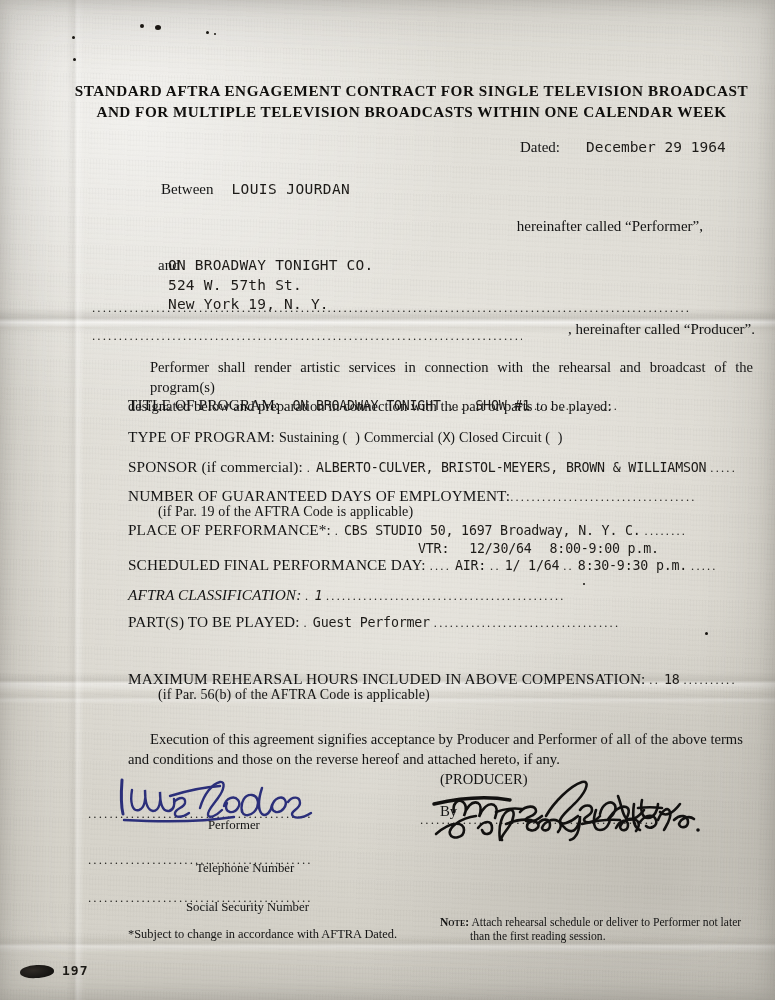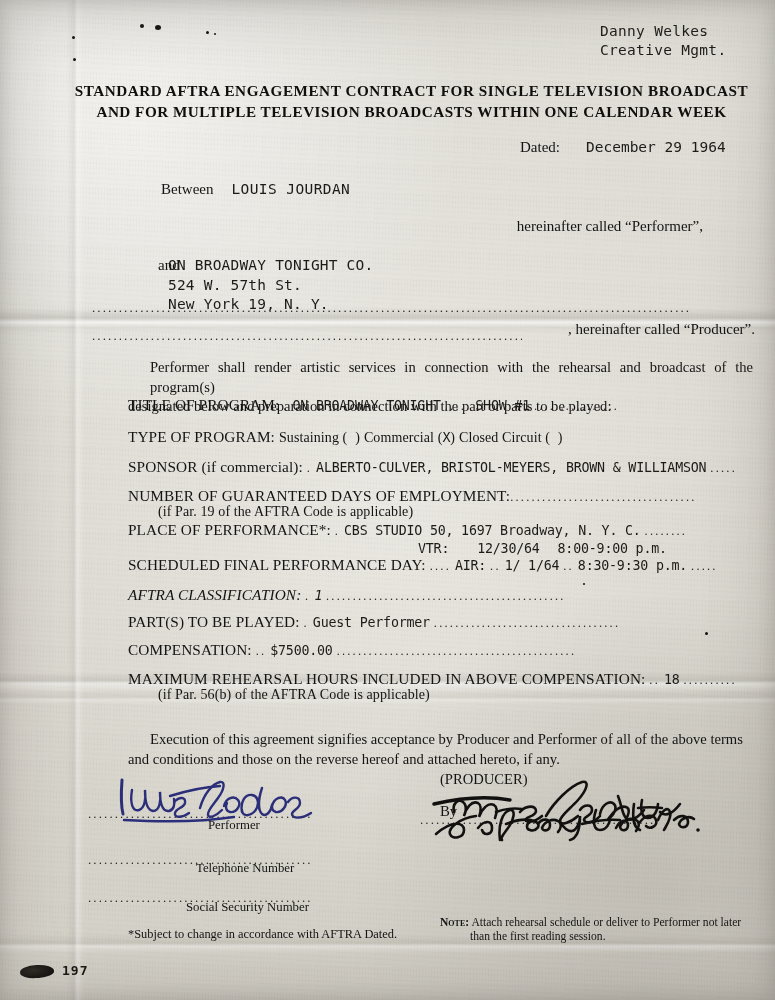--- a/index.html
+++ b/index.html
@@ -106,24 +106,20 @@
 
   <div class="speck" style="left:72px;top:36px;width:3px;height:3px;"></div>
   <div class="speck" style="left:140px;top:24px;width:4px;height:4px;"></div>
   <div class="speck" style="left:155px;top:25px;width:6px;height:5px;"></div>
   <div class="speck" style="left:206px;top:31px;width:3px;height:3px;"></div>
   <div class="speck" style="left:214px;top:33px;width:2px;height:2px;"></div>
   <div class="speck" style="left:73px;top:58px;width:3px;height:3px;"></div>
   <div class="speck" style="left:583px;top:583px;width:2px;height:2px;"></div>
   <div class="speck" style="left:705px;top:632px;width:3px;height:3px;"></div>
 
-  <div class="stamp type">
-    <div>Danny Welkes</div>
-    <div>Creative Mgmt.</div>
-  </div>
 
   <div class="title serif">
     <div>STANDARD AFTRA ENGAGEMENT CONTRACT FOR SINGLE TELEVISION BROADCAST</div>
     <div class="l2">AND FOR MULTIPLE TELEVISION BROADCASTS WITHIN ONE CALENDAR WEEK</div>
   </div>
 
   <div class="dated serif">
     <span>Dated:</span><span class="val type">December 29 1964</span>
   </div>
 
@@ -177,21 +173,21 @@
 
   <div class="field serif" style="top:521px;">
     <span>PLACE OF PERFORMANCE*:</span>
     <span class="lead">.</span>
     <span class="fv">CBS STUDIO 50, 1697 Broadway, N. Y. C.</span>
     <span class="lead">........</span>
   </div>
 
   <div class="field" style="top:539px;left:418px;">
     <span class="fv">VTR:</span>
-    <span class="fv" style="margin-left:24px;">12/30/64</span>
+    <span class="fv" style="margin-left:16px;">12/30/64</span>
     <span class="fv" style="margin-left:14px;">8:00-9:00 p.m.</span>
   </div>
 
   <div class="field serif" style="top:556px;">
     <span>SCHEDULED FINAL PERFORMANCE DAY:</span>
     <span class="lead">....</span>
     <span class="fv">AIR:</span>
     <span class="lead">..</span>
     <span class="fv">1/ 1/64</span>
     <span class="lead">..</span>
@@ -206,26 +202,20 @@
     <span class="lead">.............................................</span>
   </div>
 
   <div class="field serif" style="top:613px;">
     <span>PART(S) TO BE PLAYED:</span>
     <span class="lead">.</span>
     <span class="fv">Guest Performer</span>
     <span class="lead">...................................</span>
   </div>
 
-  <div class="field serif" style="top:641px;">
-    <span>COMPENSATION:</span>
-    <span class="lead">..</span>
-    <span class="fv">$7500.00</span>
-    <span class="lead">.............................................</span>
-  </div>
 
   <div class="field serif" style="top:670px;">
     <span>MAXIMUM REHEARSAL HOURS INCLUDED IN ABOVE COMPENSATION:</span>
     <span class="lead">..</span>
     <span class="fv">18</span>
     <span class="lead">..........</span>
   </div>
   <div class="field serif" style="top:687px;left:110px;font-size:14px;">(if Par. 56(b) of the AFTRA Code is applicable)</div>
 
   <div class="para serif" style="top:730px;top:730px;left:80px;width:625px;">

